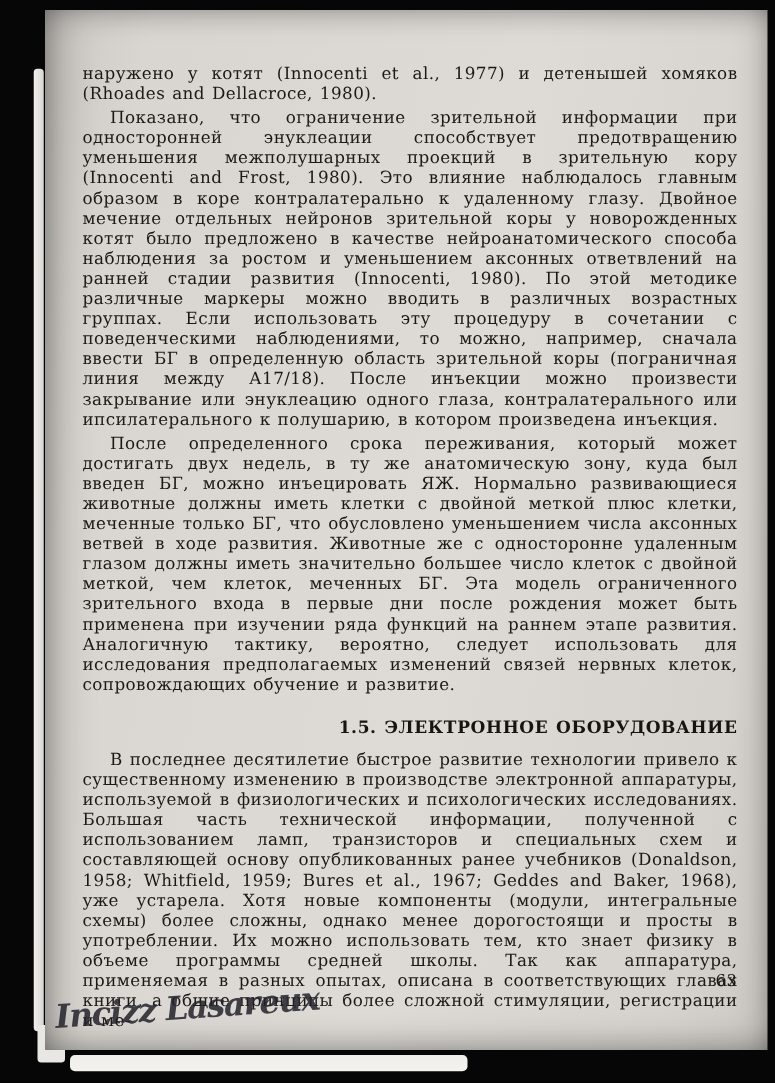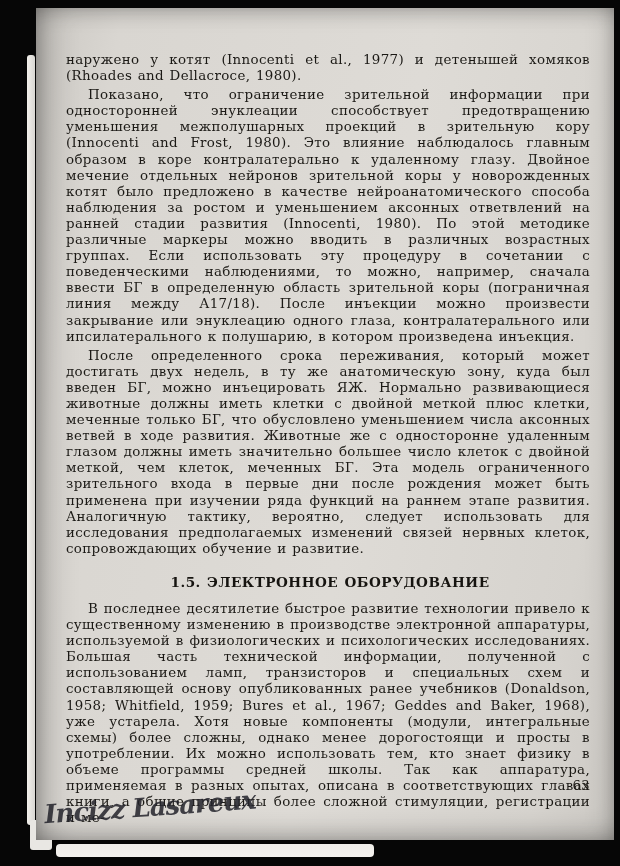--- a/index.html
+++ b/index.html
@@ -74,21 +74,21 @@
     text-indent: 22px;
   }
   .text-block p.continuation {
     text-indent: 0;
   }
   .section-heading {
     font-size: 13.6px;
     font-weight: bold;
     letter-spacing: 0.5px;
     margin: 17px 0 11px 4px;
-    text-align: center;
+    text-align: right;
     color: #161410;
   }
   .page-number {
     position: absolute;
     left: 30px;
     top: 770px;
     width: 524px;
     text-align: right;
     font-size: 13px;
     color: #1b1915;

